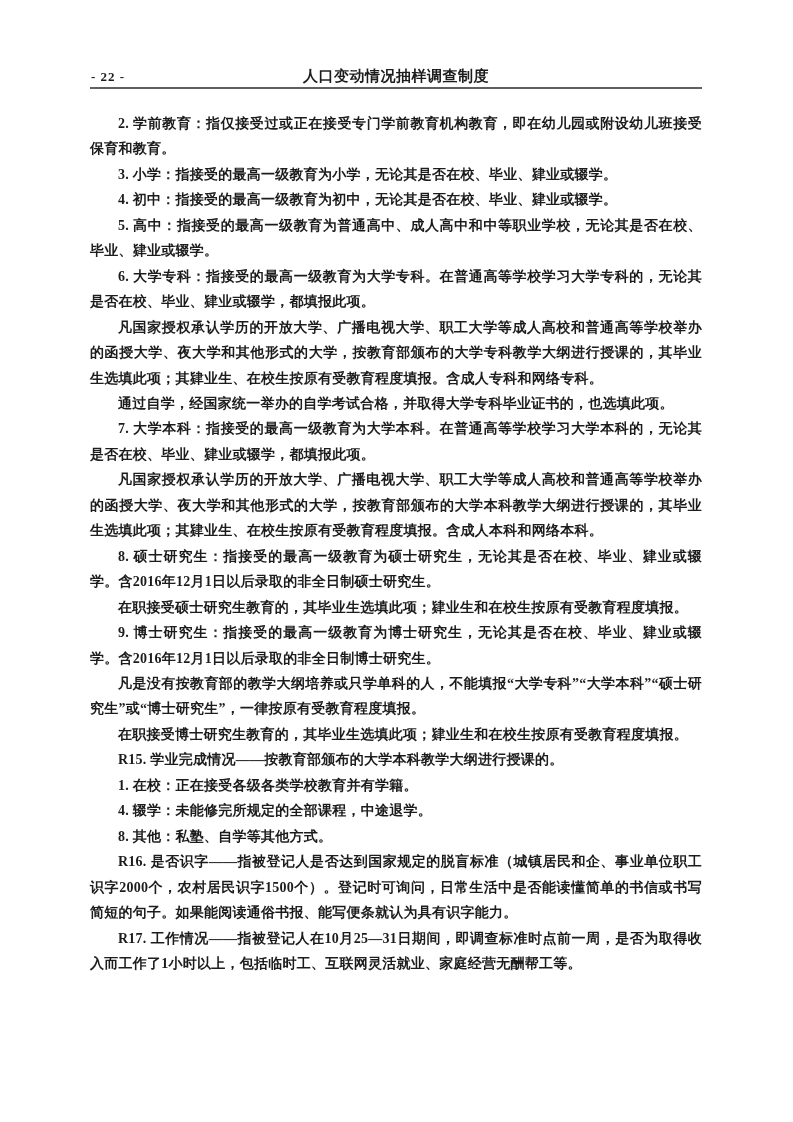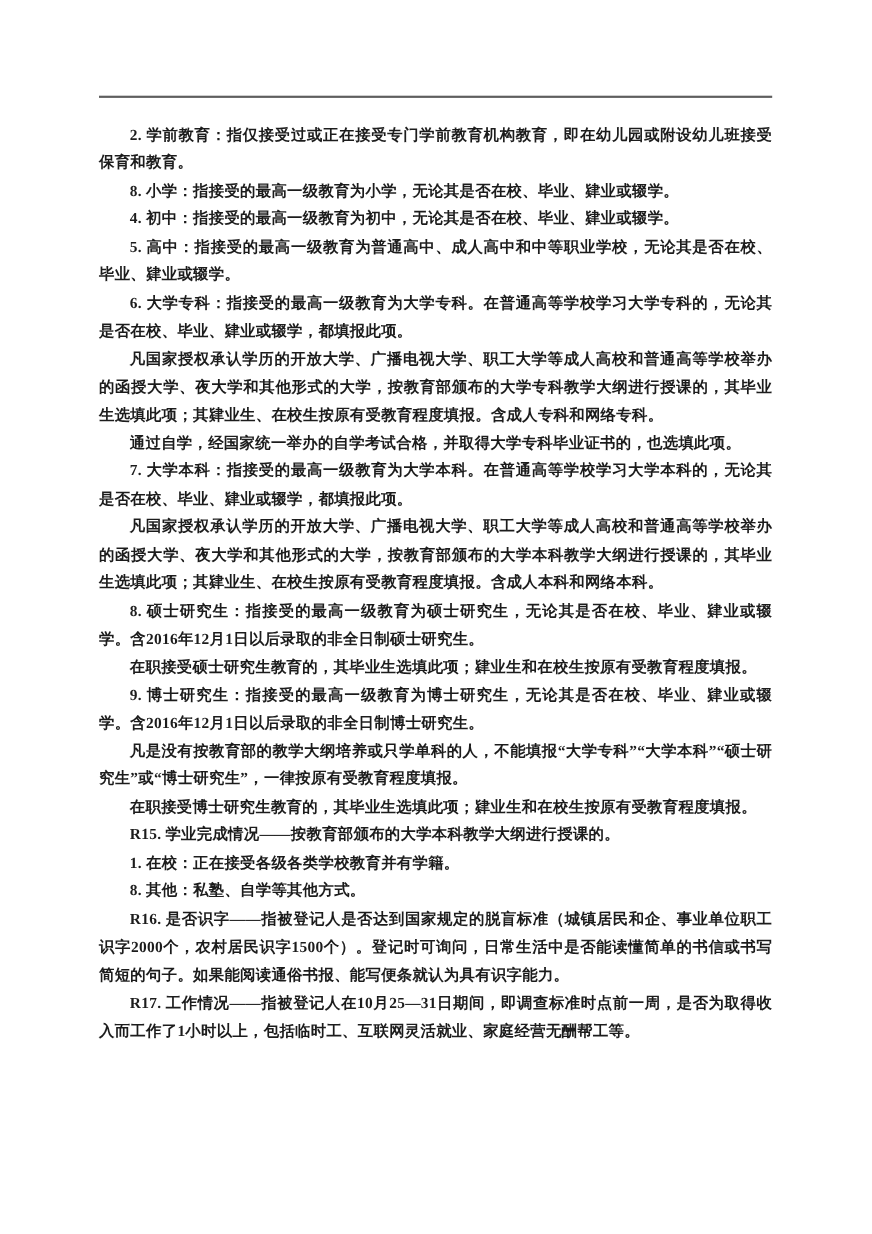--- a/index.html
+++ b/index.html
@@ -66,37 +66,42 @@
     text-align: justify;
     text-justify: inter-character;
     text-indent: 2em;
   }
 </style>
 </head>
 <body>
 
 <div class="page">
 
+  <div class="page-header">
+    <span class="page-number">- 22 -</span>
+    <div class="doc-title">人口变动情况抽样调查制度</div>
+  </div>
   <div class="header-rule"></div>
 
   <div class="page-body">
     <p>2. 学前教育：指仅接受过或正在接受专门学前教育机构教育，即在幼儿园或附设幼儿班接受保育和教育。</p>
-    <p>8. 小学：指接受的最高一级教育为小学，无论其是否在校、毕业、肄业或辍学。</p>
+    <p>3. 小学：指接受的最高一级教育为小学，无论其是否在校、毕业、肄业或辍学。</p>
     <p>4. 初中：指接受的最高一级教育为初中，无论其是否在校、毕业、肄业或辍学。</p>
     <p>5. 高中：指接受的最高一级教育为普通高中、成人高中和中等职业学校，无论其是否在校、毕业、肄业或辍学。</p>
     <p>6. 大学专科：指接受的最高一级教育为大学专科。在普通高等学校学习大学专科的，无论其是否在校、毕业、肄业或辍学，都填报此项。</p>
     <p>凡国家授权承认学历的开放大学、广播电视大学、职工大学等成人高校和普通高等学校举办的函授大学、夜大学和其他形式的大学，按教育部颁布的大学专科教学大纲进行授课的，其毕业生选填此项；其肄业生、在校生按原有受教育程度填报。含成人专科和网络专科。</p>
     <p>通过自学，经国家统一举办的自学考试合格，并取得大学专科毕业证书的，也选填此项。</p>
     <p>7. 大学本科：指接受的最高一级教育为大学本科。在普通高等学校学习大学本科的，无论其是否在校、毕业、肄业或辍学，都填报此项。</p>
     <p>凡国家授权承认学历的开放大学、广播电视大学、职工大学等成人高校和普通高等学校举办的函授大学、夜大学和其他形式的大学，按教育部颁布的大学本科教学大纲进行授课的，其毕业生选填此项；其肄业生、在校生按原有受教育程度填报。含成人本科和网络本科。</p>
     <p>8. 硕士研究生：指接受的最高一级教育为硕士研究生，无论其是否在校、毕业、肄业或辍学。含2016年12月1日以后录取的非全日制硕士研究生。</p>
     <p>在职接受硕士研究生教育的，其毕业生选填此项；肄业生和在校生按原有受教育程度填报。</p>
     <p>9. 博士研究生：指接受的最高一级教育为博士研究生，无论其是否在校、毕业、肄业或辍学。含2016年12月1日以后录取的非全日制博士研究生。</p>
     <p>凡是没有按教育部的教学大纲培养或只学单科的人，不能填报“大学专科”“大学本科”“硕士研究生”或“博士研究生”，一律按原有受教育程度填报。</p>
     <p>在职接受博士研究生教育的，其毕业生选填此项；肄业生和在校生按原有受教育程度填报。</p>
     <p>R15. 学业完成情况——按教育部颁布的大学本科教学大纲进行授课的。</p>
     <p>1. 在校：正在接受各级各类学校教育并有学籍。</p>
+    <p>4. 辍学：未能修完所规定的全部课程，中途退学。</p>
     <p>8. 其他：私塾、自学等其他方式。</p>
     <p>R16. 是否识字——指被登记人是否达到国家规定的脱盲标准（城镇居民和企、事业单位职工识字2000个，农村居民识字1500个）。登记时可询问，日常生活中是否能读懂简单的书信或书写简短的句子。如果能阅读通俗书报、能写便条就认为具有识字能力。</p>
     <p>R17. 工作情况——指被登记人在10月25—31日期间，即调查标准时点前一周，是否为取得收入而工作了1小时以上，包括临时工、互联网灵活就业、家庭经营无酬帮工等。</p>
   </div>
 
 </div>
 
 </body></html>

